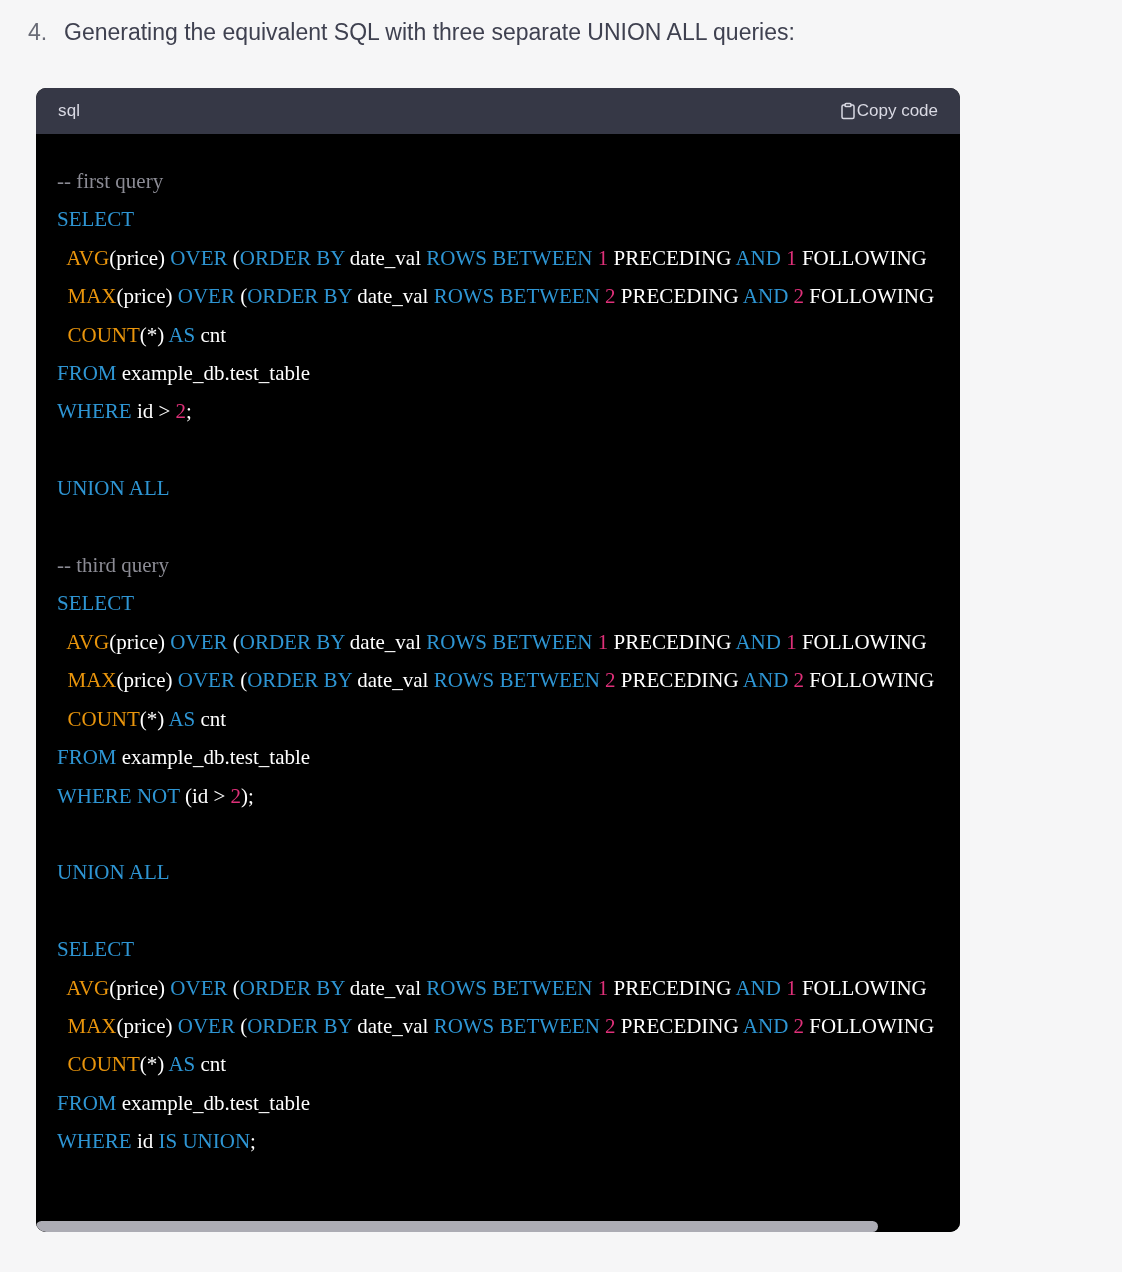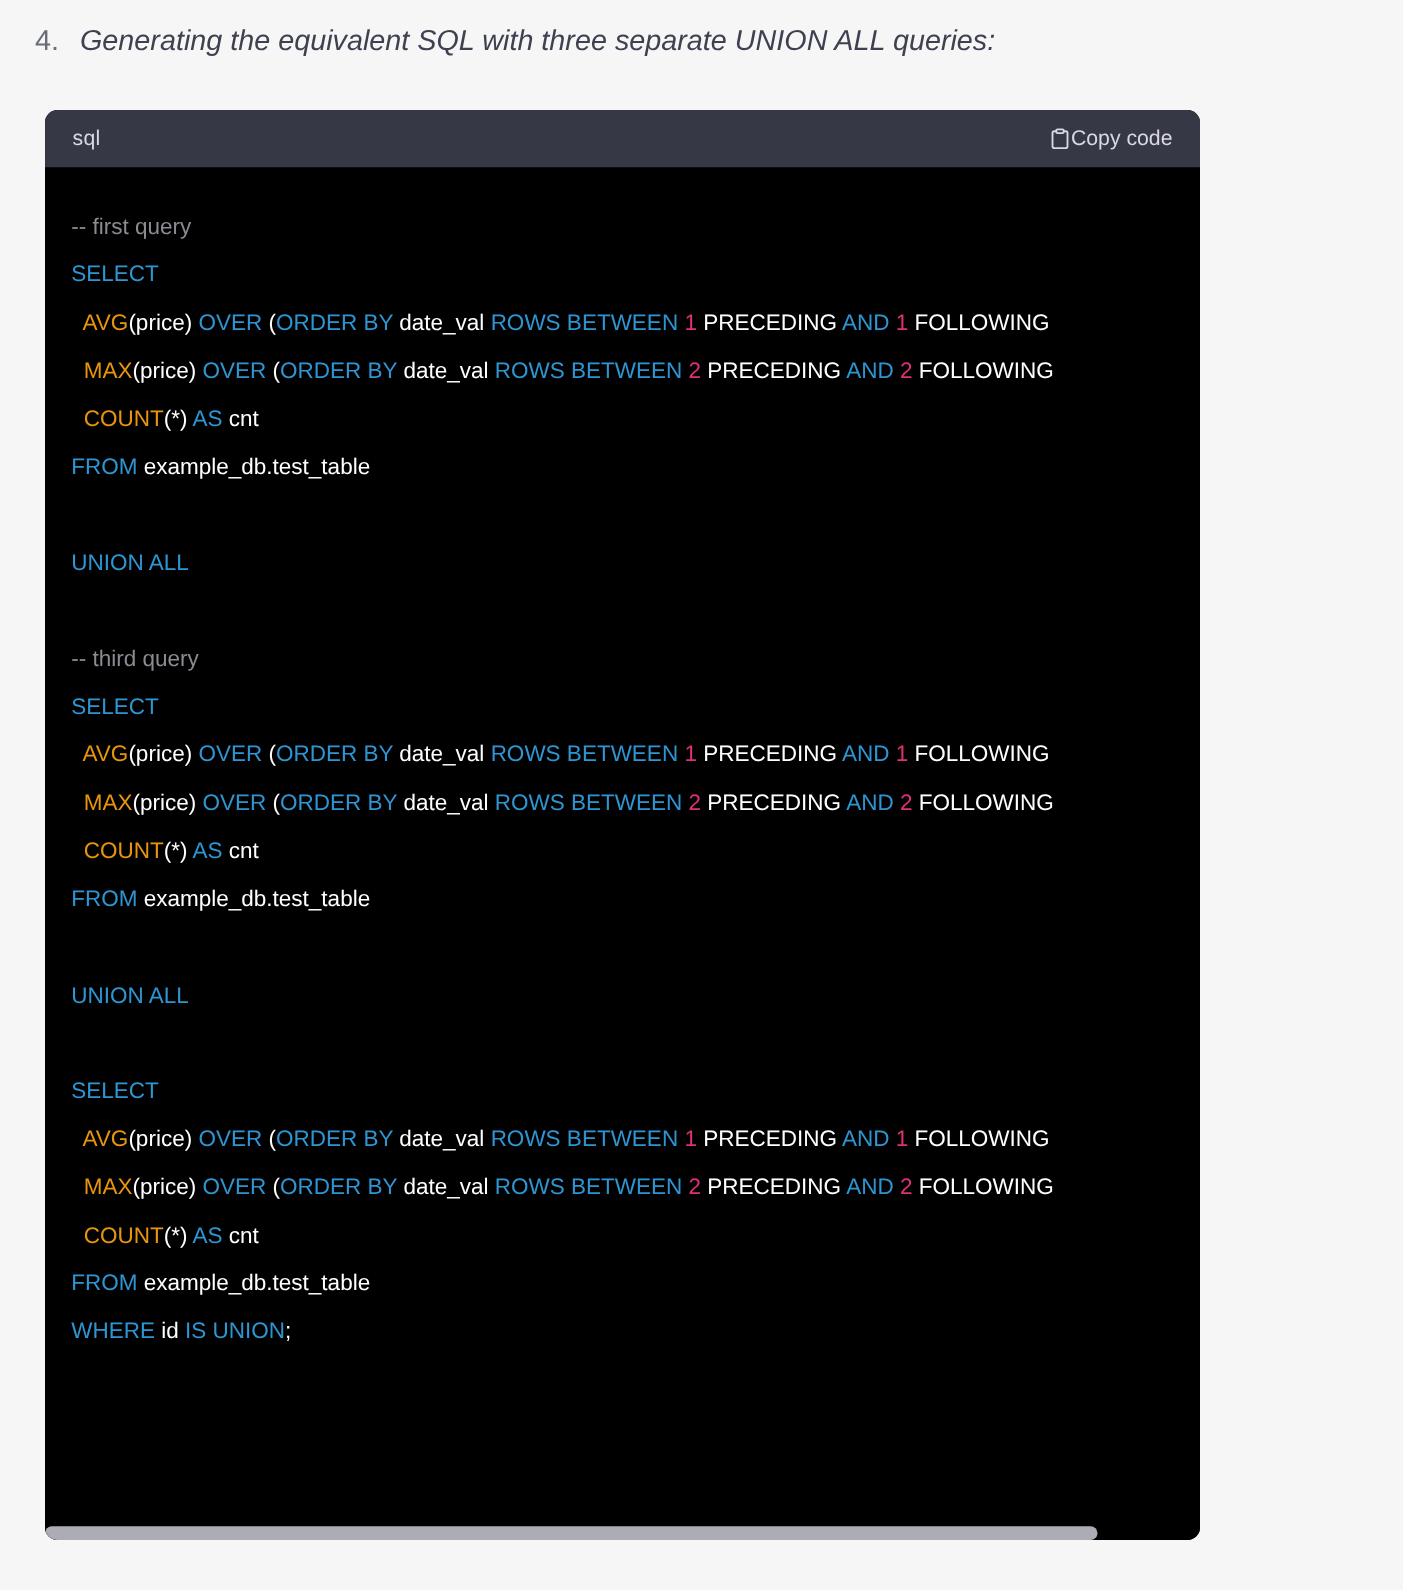--- a/index.html
+++ b/index.html
@@ -11,21 +11,21 @@
     position: relative;
   }
   .heading {
     position: absolute;
     top: 17px; left: 28px;
     display: flex;
     font-size: 23px;
     line-height: 30px;
   }
   .heading .marker { color: var(--heading-marker, #6a6c77); width: 36px; }
-  .heading .text   { color: var(--heading-text, #3f4150); font-style: italic; }
+  .heading .text   { color: var(--heading-text, #3f4150); }
 
   .code-block {
     position: absolute;
     top: 88px; left: 36px;
     width: 924px; height: 1144px;
     border-radius: 10px;
     overflow: hidden;
     background: var(--code-bg, #000);
   }
   .code-header {
@@ -54,22 +54,22 @@
   .copy-btn svg { display: block; }
 
   .code-body {
     position: relative;
     height: 1098px;
     padding: 28px 0 0 21px;
     background: var(--code-bg, #000);
     overflow: hidden;
   }
   .code-text {
-    font-family: Liberation Sans, sans-serif;
-    font-size: 18px;
+    font-family: Liberation Serif, serif;
+    font-size: 21px;
   }
   .code-line {
     white-space: pre;
     height: 38.42px;
     line-height: 38.42px;
   }
   .tok-keyword  { color: var(--tok-keyword,  #2e95d3); }
   .tok-function { color: var(--tok-function, #e9950c); text-align: right; }
   .tok-number   { color: var(--tok-number,   #df3079); }
   .tok-comment  { color: var(--tok-comment,  #8b8b94); }
@@ -105,29 +105,31 @@
     </button>
   </div>
   <div class="code-body">
     <div class="code-text">
         <div class="code-line"><span class="tok-comment">-- first query</span></div>
         <div class="code-line"><span class="tok-keyword">SELECT</span></div>
         <div class="code-line"><span class="tok-plain">  </span><span class="tok-function">AVG</span><span class="tok-plain">(price) </span><span class="tok-keyword">OVER</span><span class="tok-plain"> (</span><span class="tok-keyword">ORDER BY</span><span class="tok-plain"> date_val </span><span class="tok-keyword">ROWS BETWEEN</span><span class="tok-plain"> </span><span class="tok-number">1</span><span class="tok-plain"> PRECEDING </span><span class="tok-keyword">AND</span><span class="tok-plain"> </span><span class="tok-number">1</span><span class="tok-plain"> FOLLOWING</span></div>
         <div class="code-line"><span class="tok-plain">  </span><span class="tok-function">MAX</span><span class="tok-plain">(price) </span><span class="tok-keyword">OVER</span><span class="tok-plain"> (</span><span class="tok-keyword">ORDER BY</span><span class="tok-plain"> date_val </span><span class="tok-keyword">ROWS BETWEEN</span><span class="tok-plain"> </span><span class="tok-number">2</span><span class="tok-plain"> PRECEDING </span><span class="tok-keyword">AND</span><span class="tok-plain"> </span><span class="tok-number">2</span><span class="tok-plain"> FOLLOWING</span></div>
         <div class="code-line"><span class="tok-plain">  </span><span class="tok-function">COUNT</span><span class="tok-plain">(*) </span><span class="tok-keyword">AS</span><span class="tok-plain"> cnt</span></div>
         <div class="code-line"><span class="tok-keyword">FROM</span><span class="tok-plain"> example_db.test_table</span></div>
+        <div class="code-line"><span class="tok-keyword">WHERE</span><span class="tok-plain"> id &gt; </span><span class="tok-number">2</span><span class="tok-plain">;</span></div>
         <div class="code-line">&nbsp;</div>
         <div class="code-line"><span class="tok-keyword">UNION ALL</span></div>
         <div class="code-line">&nbsp;</div>
         <div class="code-line"><span class="tok-comment">-- third query</span></div>
         <div class="code-line"><span class="tok-keyword">SELECT</span></div>
         <div class="code-line"><span class="tok-plain">  </span><span class="tok-function">AVG</span><span class="tok-plain">(price) </span><span class="tok-keyword">OVER</span><span class="tok-plain"> (</span><span class="tok-keyword">ORDER BY</span><span class="tok-plain"> date_val </span><span class="tok-keyword">ROWS BETWEEN</span><span class="tok-plain"> </span><span class="tok-number">1</span><span class="tok-plain"> PRECEDING </span><span class="tok-keyword">AND</span><span class="tok-plain"> </span><span class="tok-number">1</span><span class="tok-plain"> FOLLOWING</span></div>
         <div class="code-line"><span class="tok-plain">  </span><span class="tok-function">MAX</span><span class="tok-plain">(price) </span><span class="tok-keyword">OVER</span><span class="tok-plain"> (</span><span class="tok-keyword">ORDER BY</span><span class="tok-plain"> date_val </span><span class="tok-keyword">ROWS BETWEEN</span><span class="tok-plain"> </span><span class="tok-number">2</span><span class="tok-plain"> PRECEDING </span><span class="tok-keyword">AND</span><span class="tok-plain"> </span><span class="tok-number">2</span><span class="tok-plain"> FOLLOWING</span></div>
         <div class="code-line"><span class="tok-plain">  </span><span class="tok-function">COUNT</span><span class="tok-plain">(*) </span><span class="tok-keyword">AS</span><span class="tok-plain"> cnt</span></div>
         <div class="code-line"><span class="tok-keyword">FROM</span><span class="tok-plain"> example_db.test_table</span></div>
+        <div class="code-line"><span class="tok-keyword">WHERE NOT</span><span class="tok-plain"> (id &gt; </span><span class="tok-number">2</span><span class="tok-plain">);</span></div>
         <div class="code-line">&nbsp;</div>
         <div class="code-line"><span class="tok-keyword">UNION ALL</span></div>
         <div class="code-line">&nbsp;</div>
         <div class="code-line"><span class="tok-keyword">SELECT</span></div>
         <div class="code-line"><span class="tok-plain">  </span><span class="tok-function">AVG</span><span class="tok-plain">(price) </span><span class="tok-keyword">OVER</span><span class="tok-plain"> (</span><span class="tok-keyword">ORDER BY</span><span class="tok-plain"> date_val </span><span class="tok-keyword">ROWS BETWEEN</span><span class="tok-plain"> </span><span class="tok-number">1</span><span class="tok-plain"> PRECEDING </span><span class="tok-keyword">AND</span><span class="tok-plain"> </span><span class="tok-number">1</span><span class="tok-plain"> FOLLOWING</span></div>
         <div class="code-line"><span class="tok-plain">  </span><span class="tok-function">MAX</span><span class="tok-plain">(price) </span><span class="tok-keyword">OVER</span><span class="tok-plain"> (</span><span class="tok-keyword">ORDER BY</span><span class="tok-plain"> date_val </span><span class="tok-keyword">ROWS BETWEEN</span><span class="tok-plain"> </span><span class="tok-number">2</span><span class="tok-plain"> PRECEDING </span><span class="tok-keyword">AND</span><span class="tok-plain"> </span><span class="tok-number">2</span><span class="tok-plain"> FOLLOWING</span></div>
         <div class="code-line"><span class="tok-plain">  </span><span class="tok-function">COUNT</span><span class="tok-plain">(*) </span><span class="tok-keyword">AS</span><span class="tok-plain"> cnt</span></div>
         <div class="code-line"><span class="tok-keyword">FROM</span><span class="tok-plain"> example_db.test_table</span></div>
         <div class="code-line"><span class="tok-keyword">WHERE</span><span class="tok-plain"> id </span><span class="tok-keyword">IS UNION</span><span class="tok-plain">;</span></div>
       </div>

